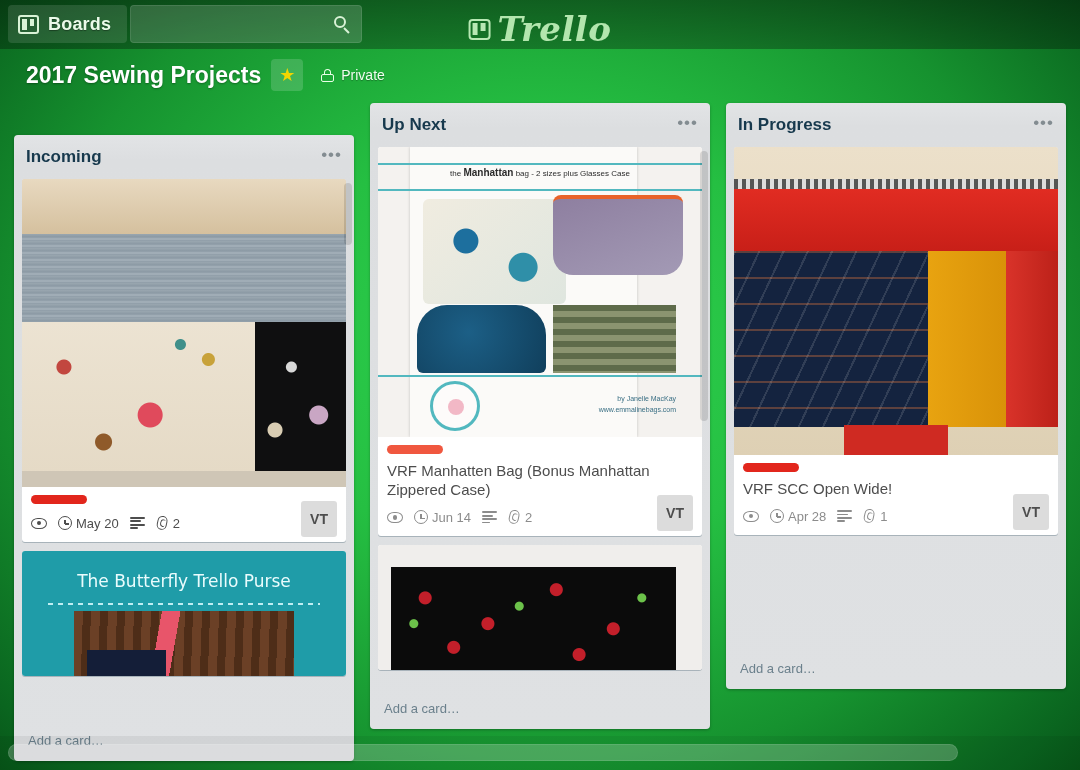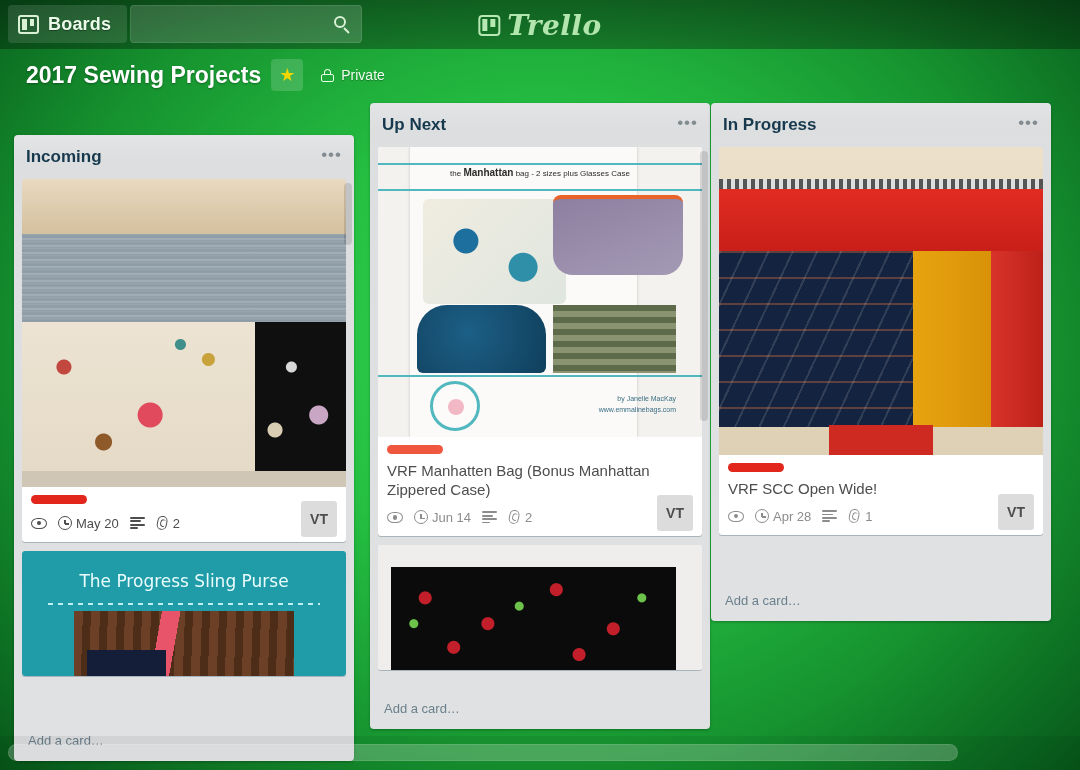--- a/index.html
+++ b/index.html
@@ -65,21 +65,21 @@
   #logo {
     position: absolute; left: 50%; top: 9px; transform: translateX(-50%);
     display: flex; align-items: center; gap: 7px; cursor: pointer;
   }
   #logo .lgbox { width: 22px; height: 21px; position: relative; }
   #logo .lgbox .bx { position: absolute; inset: 0; border: 2px solid #b8e8b4; border-radius: 4px; }
   #logo .lgbox .b1 { position: absolute; left: 4px; top: 4px; width: 5px; height: 12px; background: #b8e8b4; }
   #logo .lgbox .b2 { position: absolute; left: 12px; top: 4px; width: 5px; height: 8px; background: #b8e8b4; }
   #logo .lgtext {
     font-family: "DejaVu Serif", serif; font-style: italic; font-weight: bold;
-    font-size: 28px; color: #b3e6ae; letter-spacing: .5px;
+    font-size: 34px; color: #b3e6ae; letter-spacing: .5px;
   }
 
   
   #boardhdr {
     position: absolute; left: 0; top: 49px; width: 1080px; height: 52px;
     display: flex; align-items: center; padding-left: 26px; 
   }
   #boardtitle {
     font-size: 23px; font-weight: bold; color: #fff;
     text-shadow: 0 1px 2px rgba(0,0,0,.32); padding-right: 10px;
@@ -108,21 +108,21 @@
   
   #board { position: absolute; left: 0; top: 103px; width: 1080px; height: 630px; }
   .list {
     position: absolute; top: 0; width: 340px;
     background: linear-gradient(to bottom, #e2e4e6 0%, #dcdee0 4%, #dfe1e3 100%);
     border-radius: 4px; box-shadow: 0 1px 3px rgba(0,0,0,.28);
     display: flex; flex-direction: column; overflow: hidden;
   }
   #list0 { left: 14px;  height: 626px; margin-top: 32px; }
   #list1 { left: 370px; height: 626px; }
-  #list2 { left: 711px; height: 518px; }
+  #list2 { left: 726px; height: 586px; }
 
   .list-hdr {
     height: 44px; flex: 0 0 44px; display: flex; align-items: center;
     padding: 0 12px; position: relative;
   }
   .list-title { font-size: 17px; font-weight: bold; color: #17394d; }
   .list-menu {
     position: absolute; right: 12px; top: 13px; color: #838c91;
     font-size: 17px; letter-spacing: 1px; line-height: 14px; cursor: pointer;
   }
@@ -445,21 +445,21 @@
                 </span>
               <span>2</span>
             </span>
             <span class="avatar">VT</span>
           </div>
         </div>
       </div>
 
       <div class="card">
         <div class="cover cov-teal">
-          <span class="tl-title">The Progress Sling Purse</span>
+          <span class="tl-title">The Butterfly Trello Purse</span>
           <span class="dashes"></span>
           <span class="photo"></span>
         </div>
       </div>
 
       <div class="vscroll" style="top:4px;height:62px;"></div>
     </div>
     <div class="list-footer">Add a card…</div>
   </div>
 

